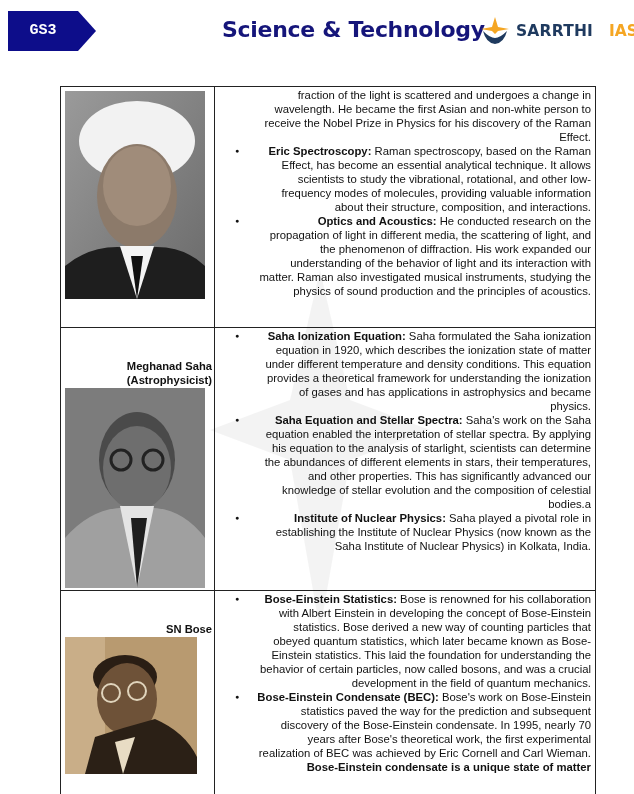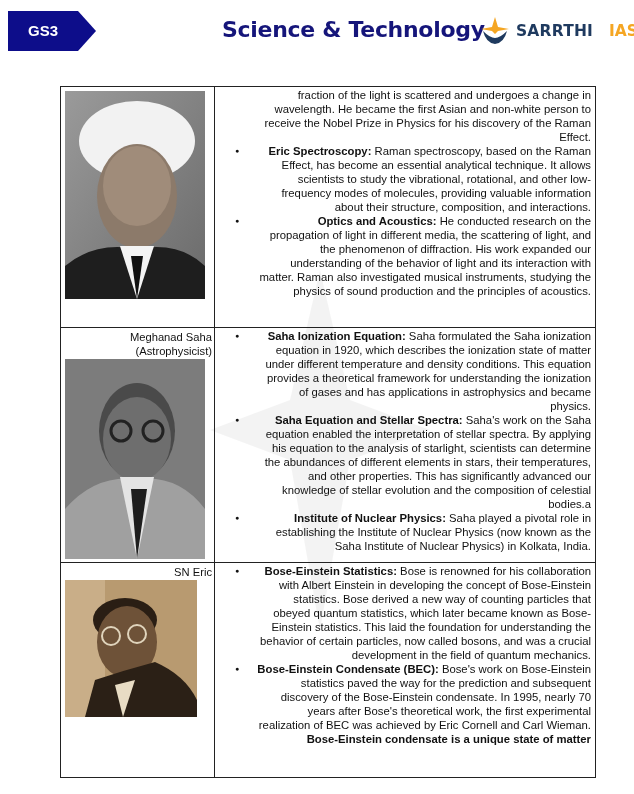--- a/index.html
+++ b/index.html
@@ -1,33 +1,33 @@
 <!DOCTYPE html>
 <html><head>
   <meta charset="utf-8">
   <style>
     html, body { margin: 0; padding: 0; background: #ffffff; }
     body { width: 634px; height: 794px; position: relative; overflow: hidden; font-family: "Liberation Sans", sans-serif; }
     .header { position: absolute; left: 0; top: 0; width: 634px; height: 60px; }
     .gs-tag { position: absolute; left: 8px; top: 11px; width: 88px; height: 40px; }
     .gs-tag svg { position: absolute; left: 0; top: 0; }
-    .gs-tag span { position: absolute; left: 0; top: 0; width: 70px; line-height: 40px; text-align: center; color: #ffffff; font-weight: bold; font-size: 15px; font-family: Liberation Sans, sans-serif; }
+    .gs-tag span { position: absolute; left: 0; top: 0; width: 70px; line-height: 40px; text-align: center; color: #ffffff; font-weight: bold; font-size: 15px; font-family: Liberation Mono, monospace; }
     .page-title { position: absolute; left: 222px; top: 17px; font-family: "DejaVu Sans", sans-serif; font-weight: bold; font-size: 22px; color: #15157a; letter-spacing: -0.3px; }
     .logo { position: absolute; left: 480px; top: 16px; height: 30px; display: flex; align-items: center; }
     .logo svg { margin-right: 6px; }
     .logo .brand { font-family: "DejaVu Sans", sans-serif; font-weight: bold; font-size: 15.5px; color: #1f3a5f; letter-spacing: 0.2px; }
     .logo .brand-accent { font-family: "DejaVu Sans", sans-serif; font-weight: bold; font-size: 15.5px; color: #f5a623; margin-left: 16px; }
 
     .watermark { position: absolute; left: 200px; top: 260px; width: 240px; height: 380px; opacity: 0.06; pointer-events: none; }
 
     table.content { position: absolute; left: 60px; top: 86px; width: 536px; border-collapse: collapse; text-align: right; }
     table.content td { border: 1.5px solid #222; vertical-align: top; padding: 0; }
     td.left-col { width: 148px; padding: 2px 2px 2px 3px !important; }
     td.right-col { padding: 1px 4px 2px 4px !important; }
-    .sci-name { font-weight: normal; font-size: 11.2px; line-height: 14px; color: #111; }
+    .sci-name { font-weight: bold; font-size: 11.2px; line-height: 14px; color: #111; margin-top: 29px; }
     .photo { display: block; margin-top: 1px; }
     ul.bullets { margin: 0; padding: 0 0 0 38px; list-style: none; }
     ul.bullets li { position: relative; font-size: 11.3px; line-height: 14px; color: #111; }
     ul.bullets li::before { content: "\25CF"; position: absolute; left: -22px; top: 0; font-size: 7px; line-height: 14px; }
     ul.bullets li.cont::before { content: none; }
     ul.bullets b { font-weight: bold; }
   </style>
 </head>
 <body>
 
@@ -99,21 +99,21 @@
     <td class="right-col">
       <ul class="bullets">
         <li><b>Saha Ionization Equation:</b><span> Saha formulated the Saha ionization equation in 1920, which describes the ionization state of matter under different temperature and density conditions. This equation provides a theoretical framework for understanding the ionization of gases and has applications in astrophysics and became physics.</span></li>
         <li><b>Saha Equation and Stellar Spectra:</b><span> Saha's work on the Saha equation enabled the interpretation of stellar spectra. By applying his equation to the analysis of starlight, scientists can determine the abundances of different elements in stars, their temperatures, and other properties. This has significantly advanced our knowledge of stellar evolution and the composition of celestial bodies.a</span></li>
         <li><b>Institute of Nuclear Physics:</b><span> Saha played a pivotal role in establishing the Institute of Nuclear Physics (now known as the Saha Institute of Nuclear Physics) in Kolkata, India.</span></li>
       </ul>
     </td>
   </tr>
   <tr style="height:215px;">
     <td class="left-col">
-      <div class="sci-name">SN Eric</div>
+      <div class="sci-name">SN Bose</div>
       <svg class="photo" width="132" height="137" viewBox="0 0 132 137" style="margin-left:1px;">
         <rect width="132" height="137" fill="#b89a70"></rect>
         <rect x="0" y="0" width="40" height="137" fill="#c9ae88"></rect>
         <ellipse cx="60" cy="40" rx="32" ry="22" fill="#2a1e14"></ellipse>
         <ellipse cx="62" cy="62" rx="30" ry="36" fill="#6e5238"></ellipse>
         <circle cx="46" cy="56" r="9" fill="none" stroke="#e0d4bc" stroke-width="2"></circle>
         <circle cx="72" cy="54" r="9" fill="none" stroke="#e0d4bc" stroke-width="2"></circle>
         <path d="M20 137 L30 100 Q60 90 90 82 Q120 95 132 120 L132 137 Z" fill="#2b2016"></path>
         <path d="M50 105 L58 137 L70 100 Z" fill="#e8dcc4"></path>
       </svg>

